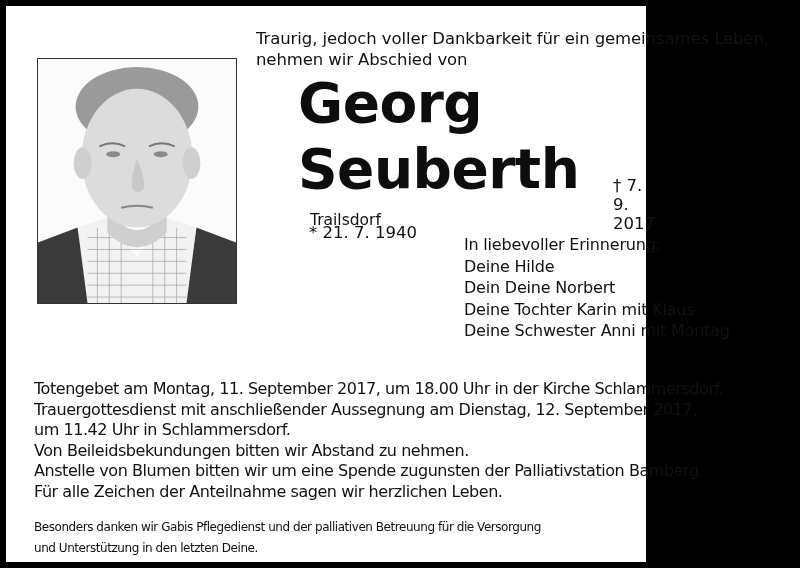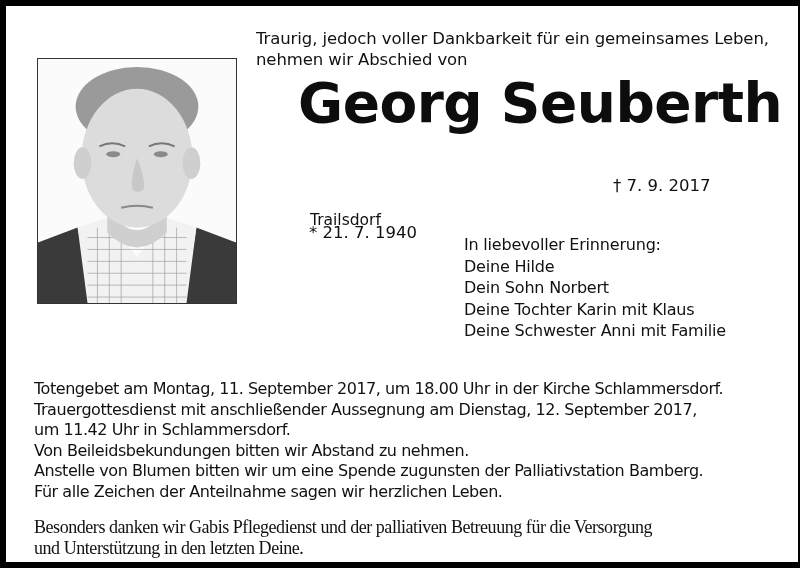--- a/index.html
+++ b/index.html
@@ -1,19 +1,19 @@
 <!DOCTYPE html>
 <html><head>
 <meta charset="utf-8">
 <style>
   * { margin: 0; padding: 0; box-sizing: border-box; }
   html, body { width: 800px; height: 568px; background: #000; overflow: hidden; }
   body { font-family: "DejaVu Sans", "Liberation Sans", sans-serif; color: #111; }
   .page {
-    position: absolute; left: 6px; top: 6px; width: 792px; height: 556px;
+    position: absolute; left: 6px; top: 6px; width: 640px; height: 556px;
     background: #fff;
   }
   .photo {
     position: absolute; left: 31px; top: 52px; width: 200px; height: 246px;
     border: 1px solid #333; overflow: hidden; background: #f4f4f4;
   }
   .photo svg { display: block; width: 100%; height: 100%; }
   .intro {
     position: absolute; left: 250px; top: 22px; width: 540px;
     font-size: 16.5px; line-height: 21px; letter-spacing: -0.1px;
@@ -35,22 +35,22 @@
   .mourners {
     position: absolute; left: 458px; top: 228px; font-size: 16px; line-height: 21.6px;
     letter-spacing: -0.2px;
   }
   .mourners b { font-weight: normal; }
   .notes {
     position: absolute; left: 28px; top: 373px; font-size: 16px; line-height: 20.5px;
     letter-spacing: -0.45px; width: 760px;
   }
   .thanks {
-    position: absolute; left: 28px; top: 511px; font-size: 18px; line-height: 20.5px;
-    letter-spacing: -0.45px; width: 760px; font-family: Liberation Serif, serif;
+    position: absolute; left: 28px; top: 511px; font-size: 12px; line-height: 20.5px;
+    letter-spacing: -0.45px; width: 760px;
   }
   .line { display: block; white-space: nowrap; }
 </style>
 </head>
 <body>
 
 <div class="page">
 
   <div class="photo">
     <svg viewBox="0 0 200 246" preserveAspectRatio="none">
@@ -103,23 +103,23 @@
   <div class="name">Georg Seuberth</div>
 
   <div class="born">* 21. 7. 1940</div>
   <div class="died">† 7. 9. 2017</div>
 
   <div class="place">Trailsdorf</div>
 
   <div class="mourners">
     <span class="line">In liebevoller Erinnerung:</span>
     <span class="line"><span>Deine </span><b>Hilde</b></span>
-    <span class="line"><span>Dein Sohn </span><b>Norbert</b></span>
+    <span class="line"><span>Dein Deine </span><b>Norbert</b></span>
     <span class="line"><span>Deine Tochter </span><b>Karin</b><span> mit </span><b>Klaus</b></span>
-    <span class="line"><span>Deine Schwester </span><b>Anni</b><span> mit Familie</span></span>
+    <span class="line"><span>Deine Schwester </span><b>Anni</b><span> mit Montag</span></span>
   </div>
 
   <div class="notes">
     <span class="line">Totengebet am Montag, 11. September 2017, um 18.00 Uhr in der Kirche Schlammersdorf.</span>
     <span class="line">Trauergottesdienst mit anschließender Aussegnung am Dienstag, 12. September 2017,</span>
     <span class="line">um 11.42 Uhr in Schlammersdorf.</span>
     <span class="line">Von Beileidsbekundungen bitten wir Abstand zu nehmen.</span>
     <span class="line">Anstelle von Blumen bitten wir um eine Spende zugunsten der Palliativstation Bamberg.</span>
     <span class="line">Für alle Zeichen der Anteilnahme sagen wir herzlichen Leben.</span>
   </div>

